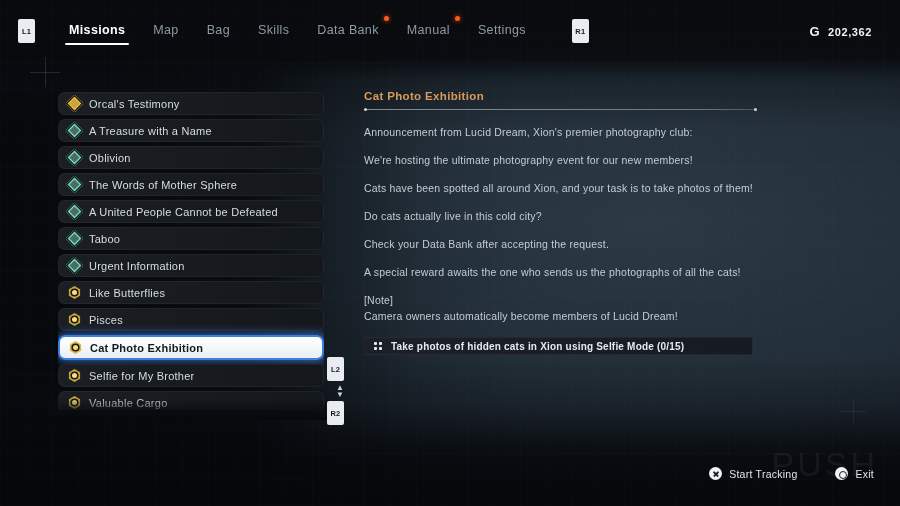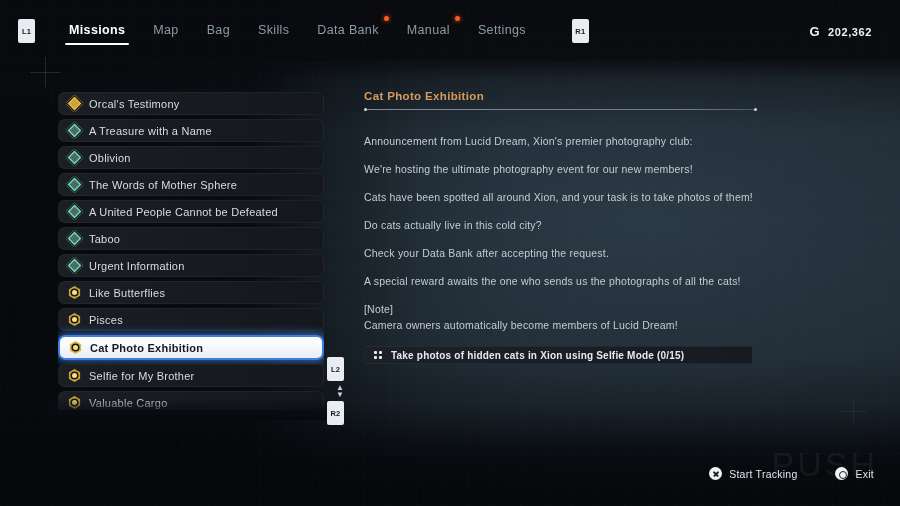--- a/index.html
+++ b/index.html
@@ -193,21 +193,21 @@
     position: relative;
     margin-top: 7px;
     height: 1px;
     width: 393px;
     background: linear-gradient(to right, rgba(215,225,232,0.55), rgba(200,212,222,0.45) 85%, rgba(200,212,222,0.25));
   }
   #divider .cap { position: absolute; top: -1px; width: 3px; height: 3px; border-radius: 50%; background: #cfd9e0; }
   #divider .cap.l { left: 0; }
   #divider .cap.r { right: 0; }
 
-  #body-text { margin-top: 24px; }
+  #body-text { margin-top: 15px; }
   .para {
     color: #c3ccd4;
     font-size: 10.5px;
     line-height: 14px;
     letter-spacing: .2px;
     margin-bottom: 14px;
   }
   .para.tight { margin-bottom: 2px; }
 
   #objective {

